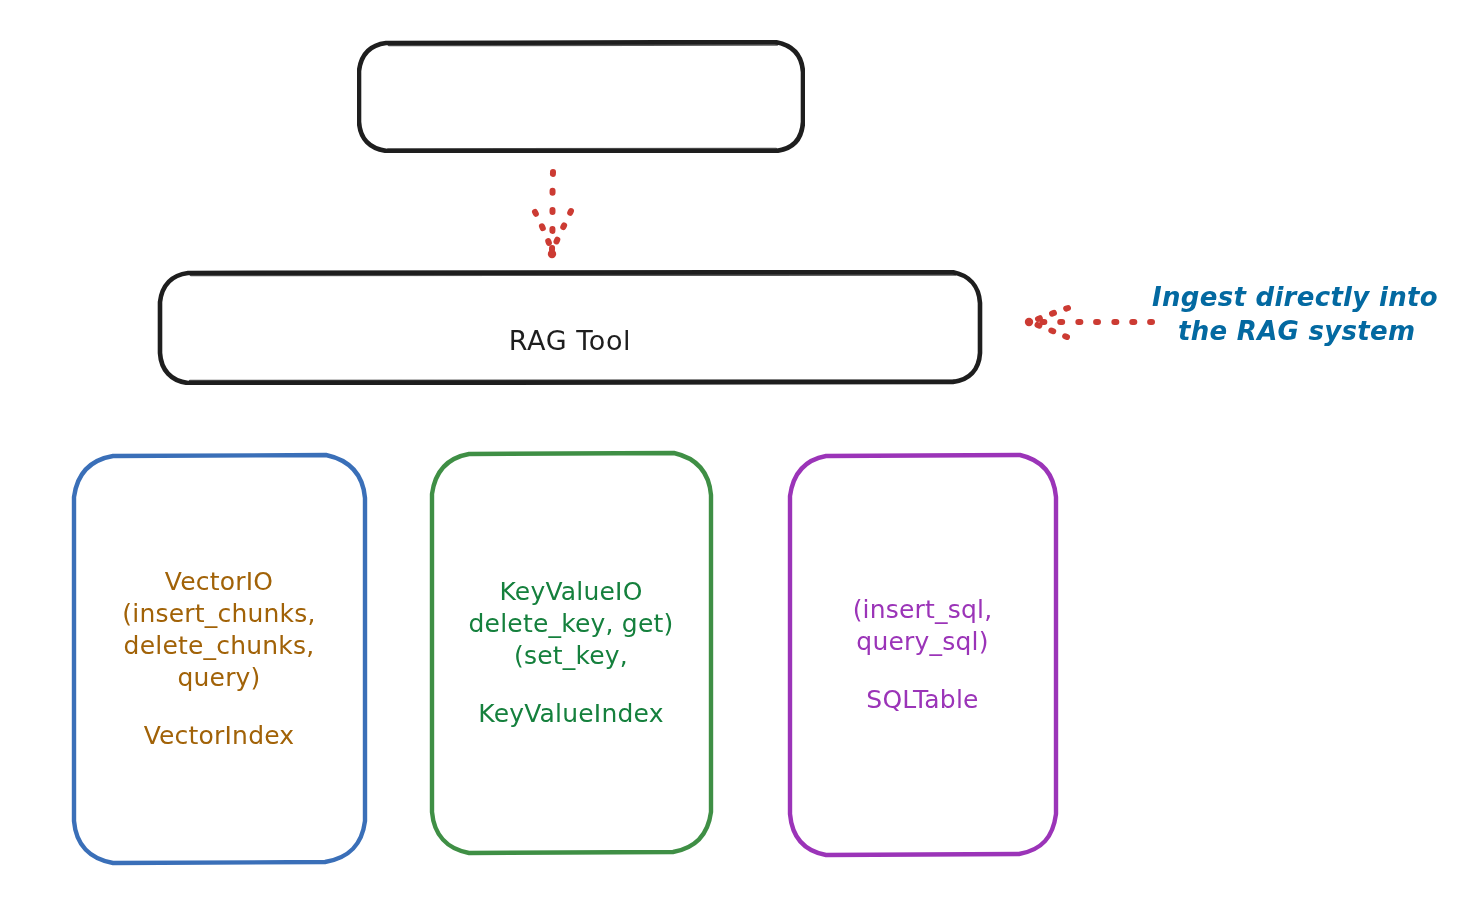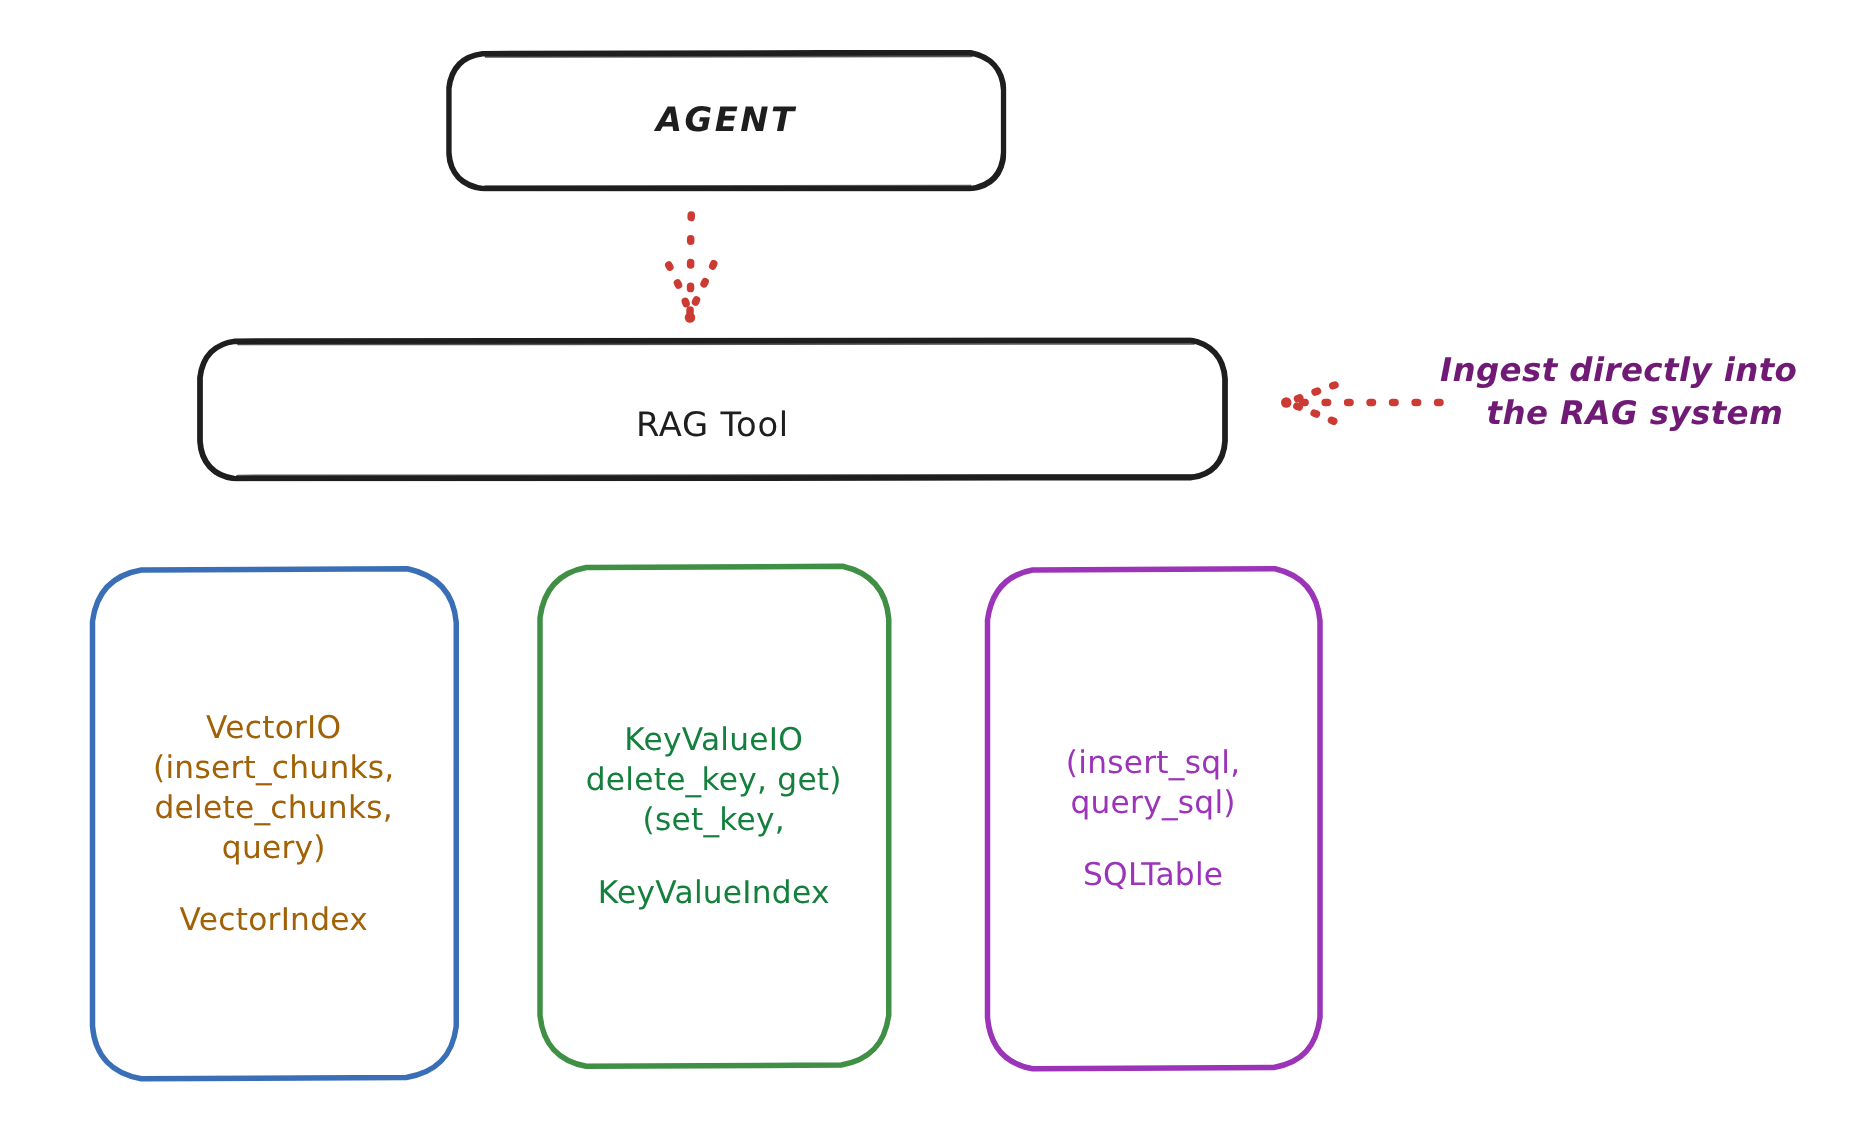--- a/index.html
+++ b/index.html
@@ -73,26 +73,25 @@
 
   
   #annotation {
     position: absolute;
     z-index: 3;
   }
   #annotation .ann-line {
     display: block;
     font-size: 26px;
     line-height: 1.30;
-    color: #701a75;
+    color: #0369a1;
     font-weight: 600;
     font-style: italic;
     white-space: nowrap;
     letter-spacing: 0.3px;
-    text-align: center;
   }
   #annotation .ann-line.l2 { padding-left: 26px; }
 
   svg.overlay {
     position: absolute;
     left: 0; top: 0;
     width: 1484px;
     height: 910px;
     pointer-events: none;
     z-index: 1;
@@ -120,23 +119,20 @@
     </g>
   </svg>
 
   <div class="node" id="node-agent" style="left:357px; top:40px; width:448px; height:113px;">
     <svg class="sketch-border" viewBox="0 0 448 113" preserveAspectRatio="none">
       <path d="M29 3 L418 2 C436 5, 445 16, 446 32 L446 82 C445 99, 436 109, 419 111
                L30 111 C13 109, 3 99, 2 82 L2 31 C4 14, 13 5, 29 3 Z" fill="#ffffff" stroke="#1e1e1e" stroke-width="4.6" stroke-linecap="round" stroke-linejoin="round" vector-effect="non-scaling-stroke"></path>
       <path d="M32 5 L420 4.5" fill="none" stroke="#1e1e1e" stroke-width="2.6" stroke-linecap="round" vector-effect="non-scaling-stroke" opacity="0.75"></path>
       <path d="M31 109.5 L419 109" fill="none" stroke="#1e1e1e" stroke-width="2.6" stroke-linecap="round" vector-effect="non-scaling-stroke" opacity="0.75"></path>
     </svg>
-    <div class="label-stack">
-      <span class="hand title-black">AGENT</span>
-    </div>
   </div>
 
   <div class="node" id="node-rag-tool" style="left:157px; top:270px; width:826px; height:141px;">
     <svg class="sketch-border" viewBox="0 0 826 115" preserveAspectRatio="none">
       <path d="M31 3 L795 2 C812 5, 822 16, 823 33 L823 83 C822 100, 812 110, 796 112
                L31 113 C14 111, 4 100, 3 83 L3 32 C5 15, 15 5, 31 3 Z" fill="#ffffff" stroke="#1e1e1e" stroke-width="4.6" stroke-linecap="round" stroke-linejoin="round" vector-effect="non-scaling-stroke"></path>
       <path d="M34 5 L798 4.5" fill="none" stroke="#1e1e1e" stroke-width="2.6" stroke-linecap="round" vector-effect="non-scaling-stroke" opacity="0.75"></path>
       <path d="M33 111 L797 110.5" fill="none" stroke="#1e1e1e" stroke-width="2.6" stroke-linecap="round" vector-effect="non-scaling-stroke" opacity="0.75"></path>
     </svg>
     <div class="label-stack">

